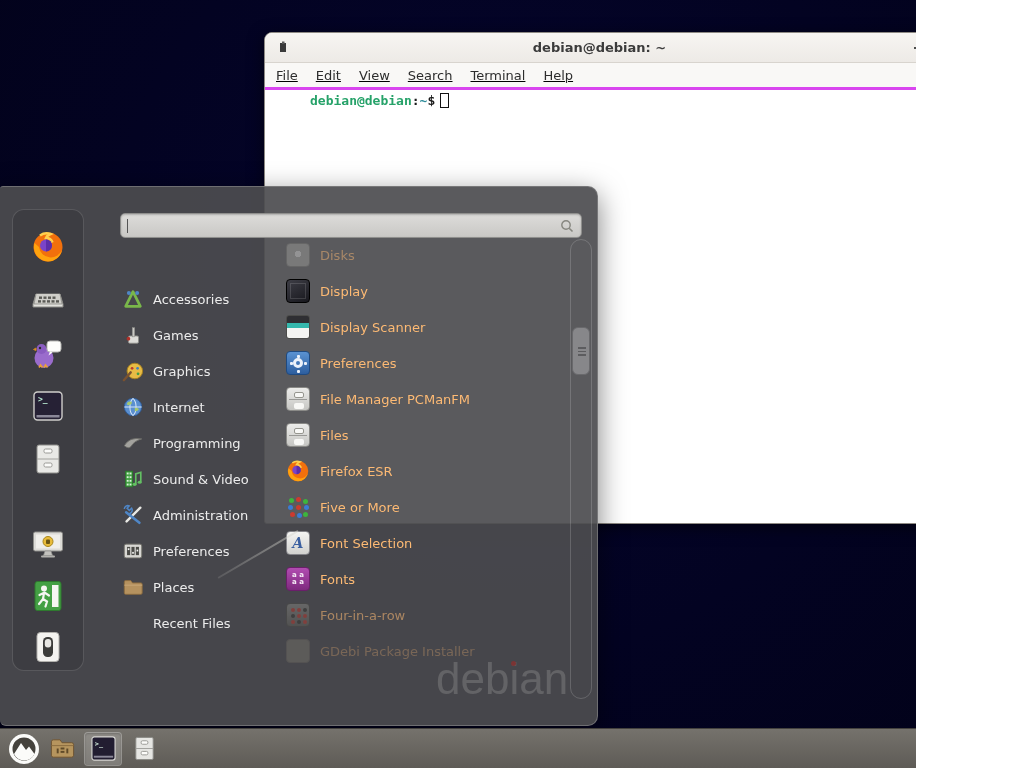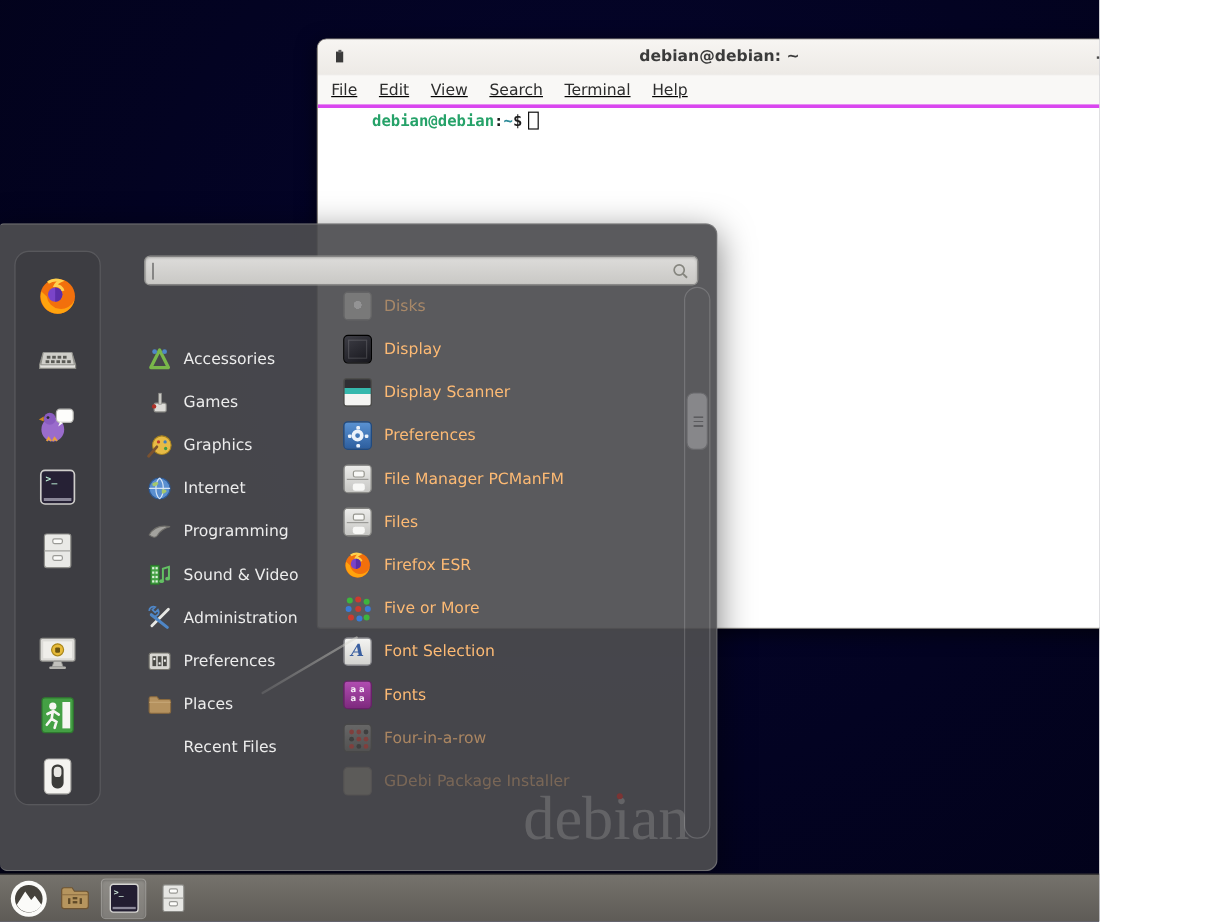--- a/index.html
+++ b/index.html
@@ -31,22 +31,22 @@
   .cursor{ display:inline-block; width:9px; height:15px; border:1.5px solid #111;
     vertical-align:-3px; margin-left:5px; background:#fff; }
   .term-scroll{ position:absolute; right:3px; top:2px; bottom:3px; width:11px;
     background:#9e9e9c; border:1px solid #82827f; border-radius:6px; }
 
   
   .menu{ position:absolute; left:0; top:186px; width:598px; height:540px;
     background:rgba(76,76,79,0.92);
     border:1px solid rgba(145,145,145,.55); border-left:none;
     border-radius:3px 10px 10px 6px; box-shadow:0 8px 28px rgba(0,0,0,.5); z-index:2; }
-  .watermark{ position:absolute; left:436px; top:470px; font-family:Liberation Serif, serif;
-    font-size:52px; font-weight:500; color:#636366; letter-spacing:0; line-height:1; }
+  .watermark{ position:absolute; left:436px; top:470px; font-family:Liberation Sans, sans-serif;
+    font-size:44px; font-weight:500; color:#636366; letter-spacing:0; line-height:1; }
   .wm-dot{ position:absolute; left:56.5%; top:4px; width:5px; height:5px; border-radius:50%; background:#7b3434; }
 
   .fav-box{ position:absolute; left:12px; top:22px; width:72px; height:462px;
     border:1px solid rgba(255,255,255,.14); border-radius:12px; background:rgba(40,40,42,.28);
     display:flex; flex-direction:column; align-items:center; padding:20px 0 6px 0; gap:19px; }
   .fav-box .spacer{ flex:1; }
   .fav-ic{ width:34px; height:34px; flex:none; }
   .fav-bottom{ display:flex; flex-direction:column; gap:17px; }
 
   .search-box{ position:absolute; left:120px; top:26px; width:462px; height:25px;

